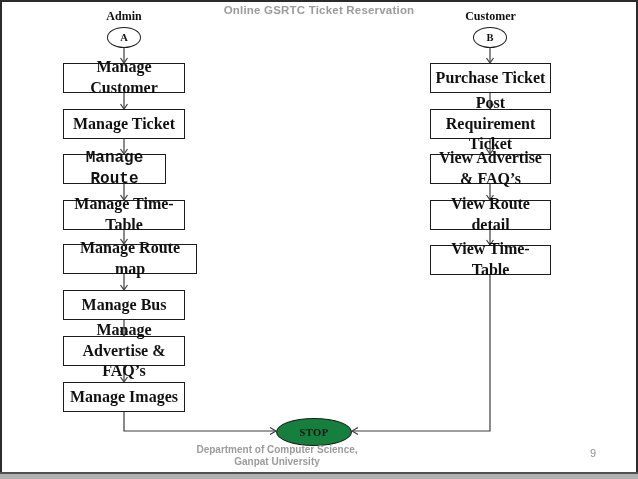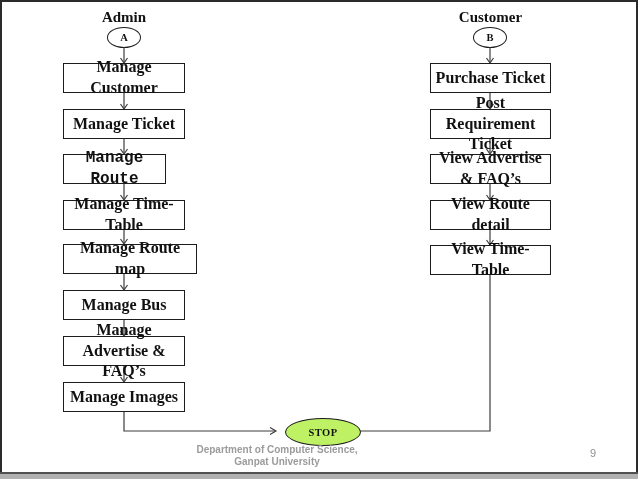--- a/index.html
+++ b/index.html
@@ -12,35 +12,35 @@
   .frame-right{position:absolute;left:636px;top:0;width:2px;height:479px;background:#2b2b2b;}
   .bottom-line{position:absolute;left:0;top:472px;width:638px;height:2px;background:#505050;}
   .bottom-bar{position:absolute;left:0;top:474px;width:638px;height:5px;background:#b1b1b1;}
 
   .slide-title{
     position:absolute;top:4px;left:0;width:638px;text-align:center;
     font-family:"Liberation Sans",sans-serif;font-weight:700;font-size:11.5px;
     color:#9b9b9b;letter-spacing:.2px;
   }
   .col-header{
-    position:absolute;top:9px;text-align:center;font-weight:700;font-size:15px;color:#111111;
+    position:absolute;top:9px;text-align:center;font-weight:700;font-size:12px;color:#111111;
   }
   .connector-circle{
     position:absolute;width:34px;height:21px;border:1.4px solid #1c1c1c;border-radius:50%;
     display:flex;align-items:center;justify-content:center;background:#ffffff;
     font-weight:700;font-size:10.5px;color:#111111;box-sizing:border-box;
   }
   .flow-box{
     position:absolute;border:1.5px solid #1c1c1c;background:#ffffff;box-sizing:border-box;
     display:flex;align-items:center;justify-content:center;text-align:center;
     font-weight:700;font-size:16px;line-height:1.3;color:#111111;padding:0 4px;
   }
   .stop-ellipse{
-    position:absolute;left:285px;top:418px;width:76px;height:28px;
-    border:1.5px solid #1c1c1c;border-radius:50%;background:#bef264;box-sizing:border-box;
+    position:absolute;left:276px;top:418px;width:76px;height:28px;
+    border:1.5px solid #1c1c1c;border-radius:50%;background:#15803d;box-sizing:border-box;
     display:flex;align-items:center;justify-content:center;
     font-weight:700;font-size:10.5px;letter-spacing:.5px;color:#111111;
   }
   #connectors{position:absolute;left:0;top:0;}
   #connectors polyline{fill:none;stroke:#3d3d3d;stroke-width:1.2px;}
   .footer{
     position:absolute;top:444px;left:0;width:554px;text-align:center;
     font-family:"Liberation Sans",sans-serif;font-weight:700;font-size:10px;
     line-height:1.15;color:#9b9b9b;
   }
@@ -80,20 +80,21 @@
       <polyline points="490,230 490,244"></polyline>
       <polyline points="486.5,240 490,245 493.5,240"></polyline>
       <polyline points="490,48 490,62"></polyline>
       <polyline points="486.5,58 490,63 493.5,58"></polyline>
       <polyline points="124,412 124,431 275,431"></polyline>
       <polyline points="270,427.5 276,431 270,434.5"></polyline>
       <polyline points="490,275 490,431 353,431"></polyline>
       <polyline points="358,427.5 352,431 358,434.5"></polyline>
     </svg>
 
+  <div class="slide-title">Online GSRTC Ticket Reservation</div>
 
   <div class="col-header" style="left:63px;width:122px;">Admin</div>
   <div class="col-header" style="left:430px;width:121px;">Customer</div>
 
   <div class="connector-circle" style="left:107px;top:27px;">A</div>
   <div class="connector-circle" style="left:473px;top:27px;">B</div>
 
   <div id="admin-column">
       <div class="flow-box" style="left: 63px; top: 63px; width: 122px; height: 30px;">Manage Customer</div>
       <div class="flow-box" style="left: 63px; top: 109px; width: 122px; height: 30px;">Manage Ticket</div>

